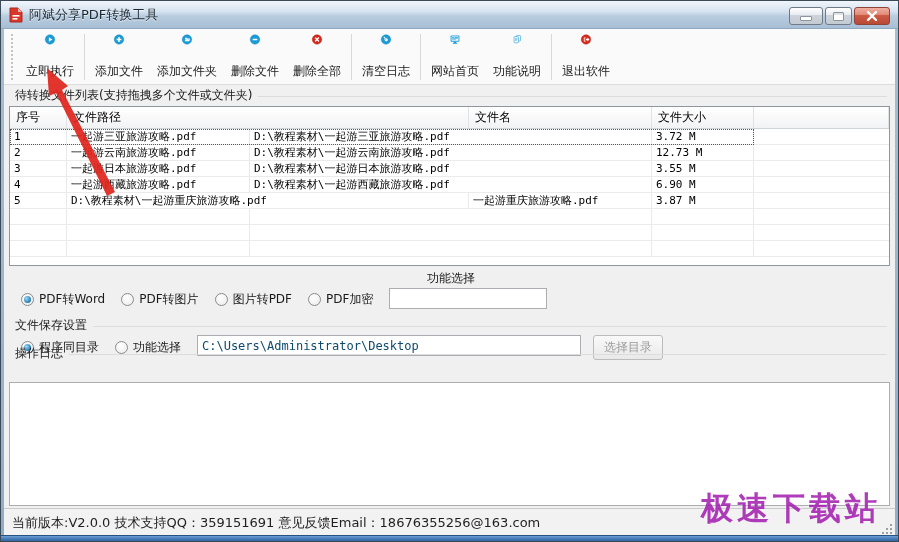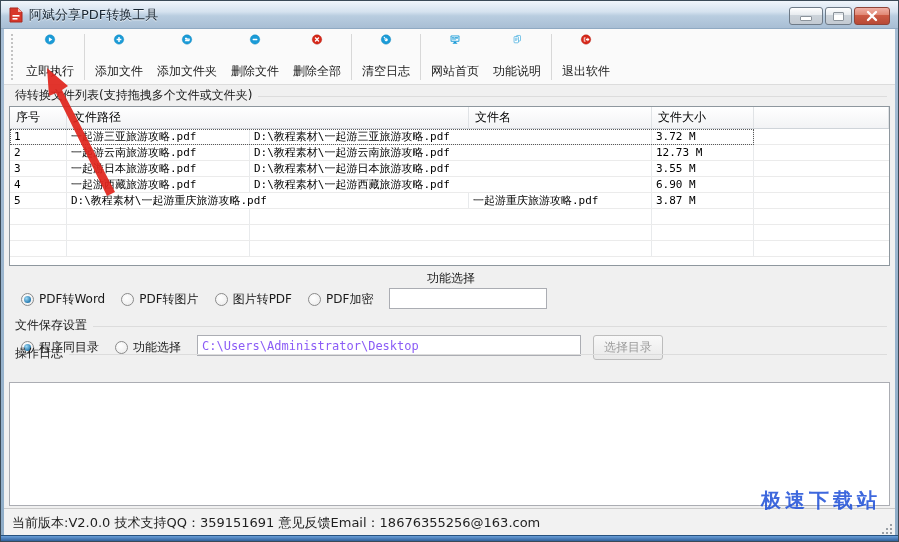--- a/index.html
+++ b/index.html
@@ -55,38 +55,38 @@
 
   
   .opt-row { position:absolute; display:flex; }
   .radio-item { display:flex; align-items:center; gap:5px; margin-right:16px; cursor:pointer; }
   .radio { width:13px; height:13px; border-radius:50%; border:1px solid #8b8b8b;
     background:radial-gradient(circle at 40% 35%, #ffffff, #e9e9e9); position:relative; flex:none; }
   .radio.checked::after { content:''; position:absolute; inset:2px; border-radius:50%;
     background:radial-gradient(circle at 35% 35%, #9ed9f5, #1f74ab 75%); }
   .radio-item .r-lbl { font-size:12px; color:#1a1a1a; white-space:nowrap; }
   .txt-input { height:21px; border:1px solid #abadb3; background:#fff; font-family:"DejaVu Sans Mono", monospace;
-    font-size:12px; padding:0 4px; color:#8b5cf6; }
+    font-size:12px; padding:0 4px; color:#0c4a6e; }
   .btn-choose { width:70px; height:25px; border:1px solid #bcbcbc; border-radius:3px; color:#9b9b9b;
     background:linear-gradient(#f9f9f9,#e9e9e9); font-size:12px; margin-left:12px; }
 
   
   .log-box { position:absolute; left:5px; top:353px; width:881px; height:124px; background:#fff;
     border:1px solid #abadb3; resize:none; font-family:"DejaVu Sans Mono", monospace; font-size:12px; padding:3px; }
   .statusbar { position:absolute; left:0; right:0; top:479px; height:29px; background:#f2f2f2;
     border-top:1px solid #cbcbcb; display:flex; align-items:center; padding:0 8px; }
   .status-text { font-size:13px; color:#1f1f1f; }
   .grip { position:absolute; right:3px; bottom:3px; width:12px; height:12px; }
   .grip i { position:absolute; width:2px; height:2px; background:#9aa0a6; }
   .grip i:nth-child(1){ right:0; bottom:8px; } .grip i:nth-child(2){ right:0; bottom:4px; }
   .grip i:nth-child(3){ right:4px; bottom:4px; } .grip i:nth-child(4){ right:0; bottom:0; }
   .grip i:nth-child(5){ right:4px; bottom:0; } .grip i:nth-child(6){ right:8px; bottom:0; }
 
-  .watermark { position:absolute; right:14px; top:458px; font-size:20px; font-weight:bold; letter-spacing:4px;
-    color:#1d4ed8; opacity:.85; text-shadow:0 0 2px #ffffff; z-index:7; pointer-events:none; }
+  .watermark { position:absolute; right:14px; top:458px; font-size:32px; font-weight:bold; letter-spacing:4px;
+    color:#a21caf; opacity:.85; text-shadow:0 0 2px #ffffff; z-index:7; pointer-events:none; }
   .arrow-overlay { position:absolute; left:0; top:0; width:893px; height:508px; pointer-events:none; z-index:8; }
 </style>
 </head>
 <body>
 
 <div class="window">
 
   <div class="titlebar">
     <span style="display:flex;">
       <svg width="14" height="16" viewBox="0 0 14 16">

